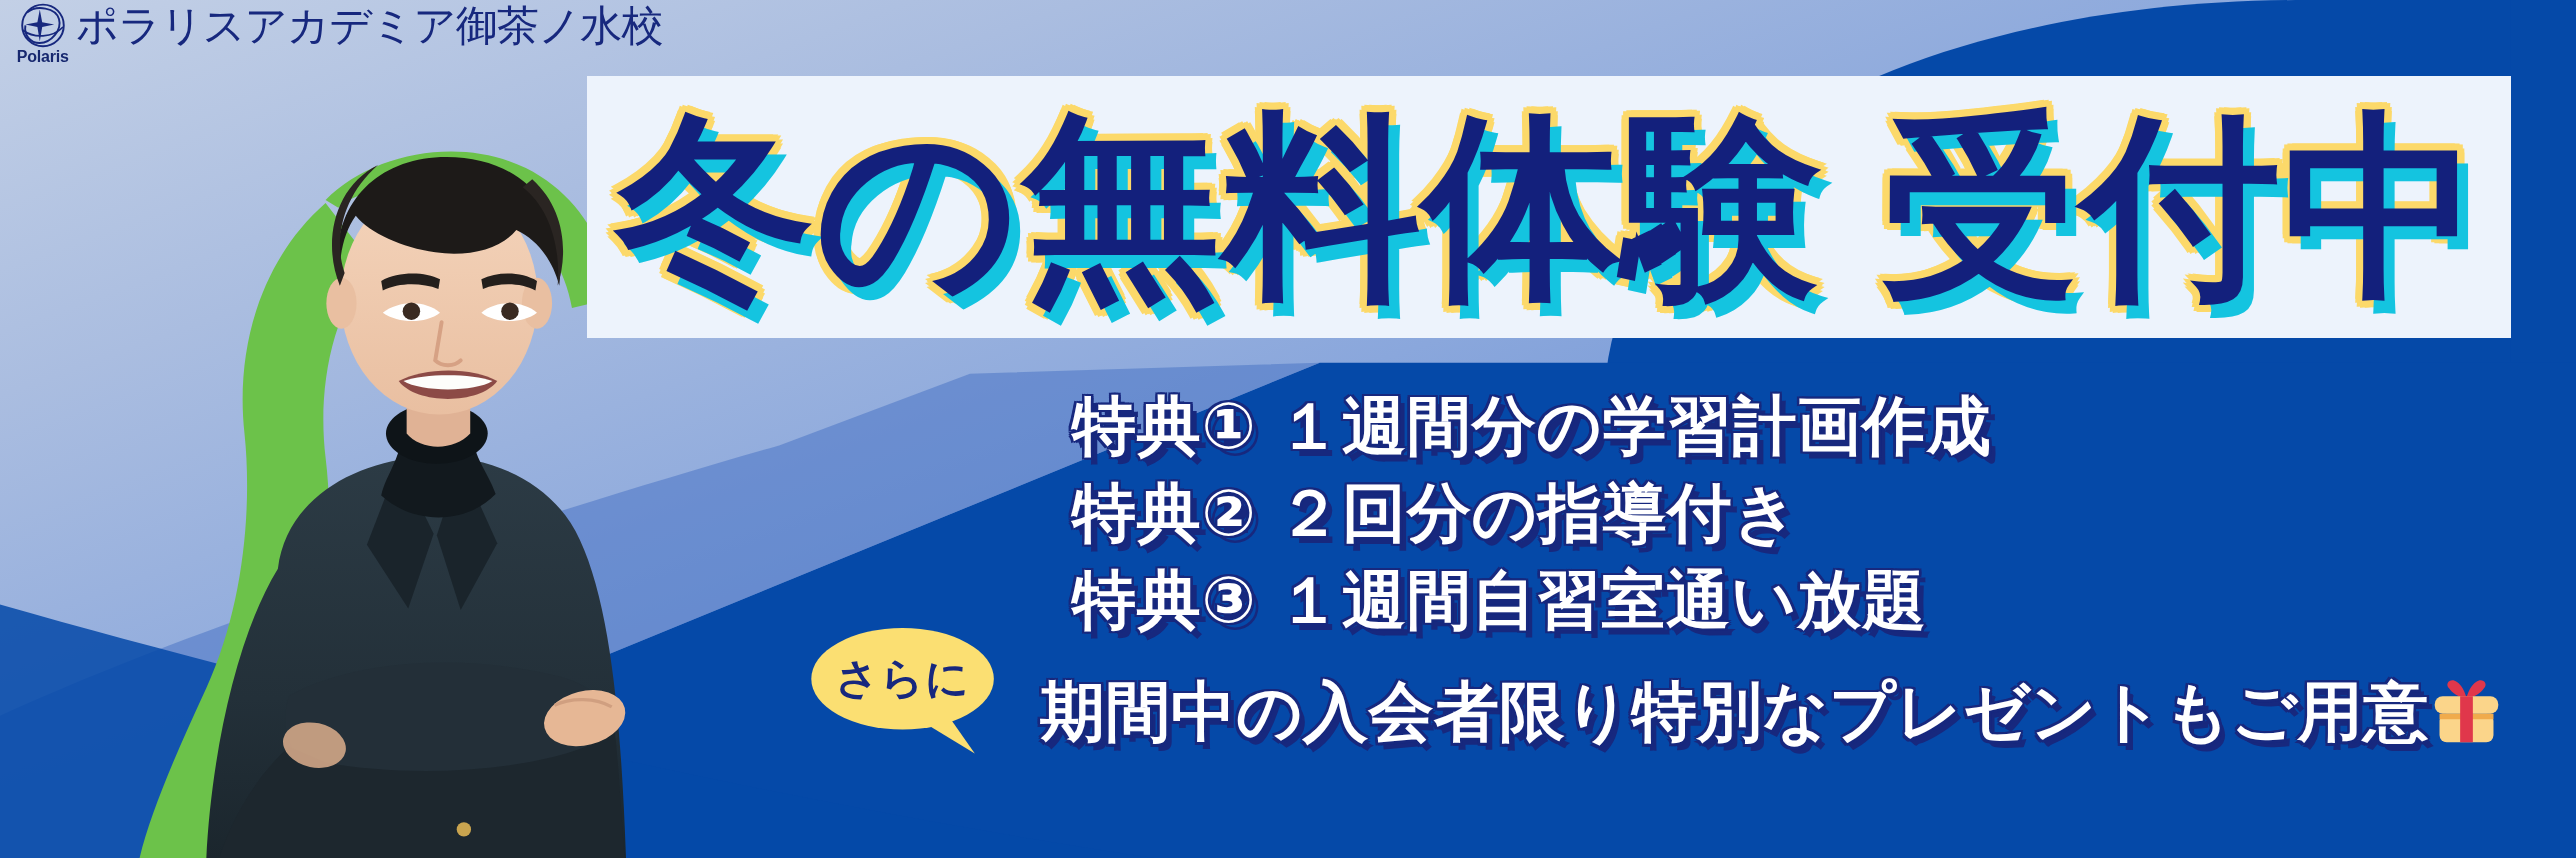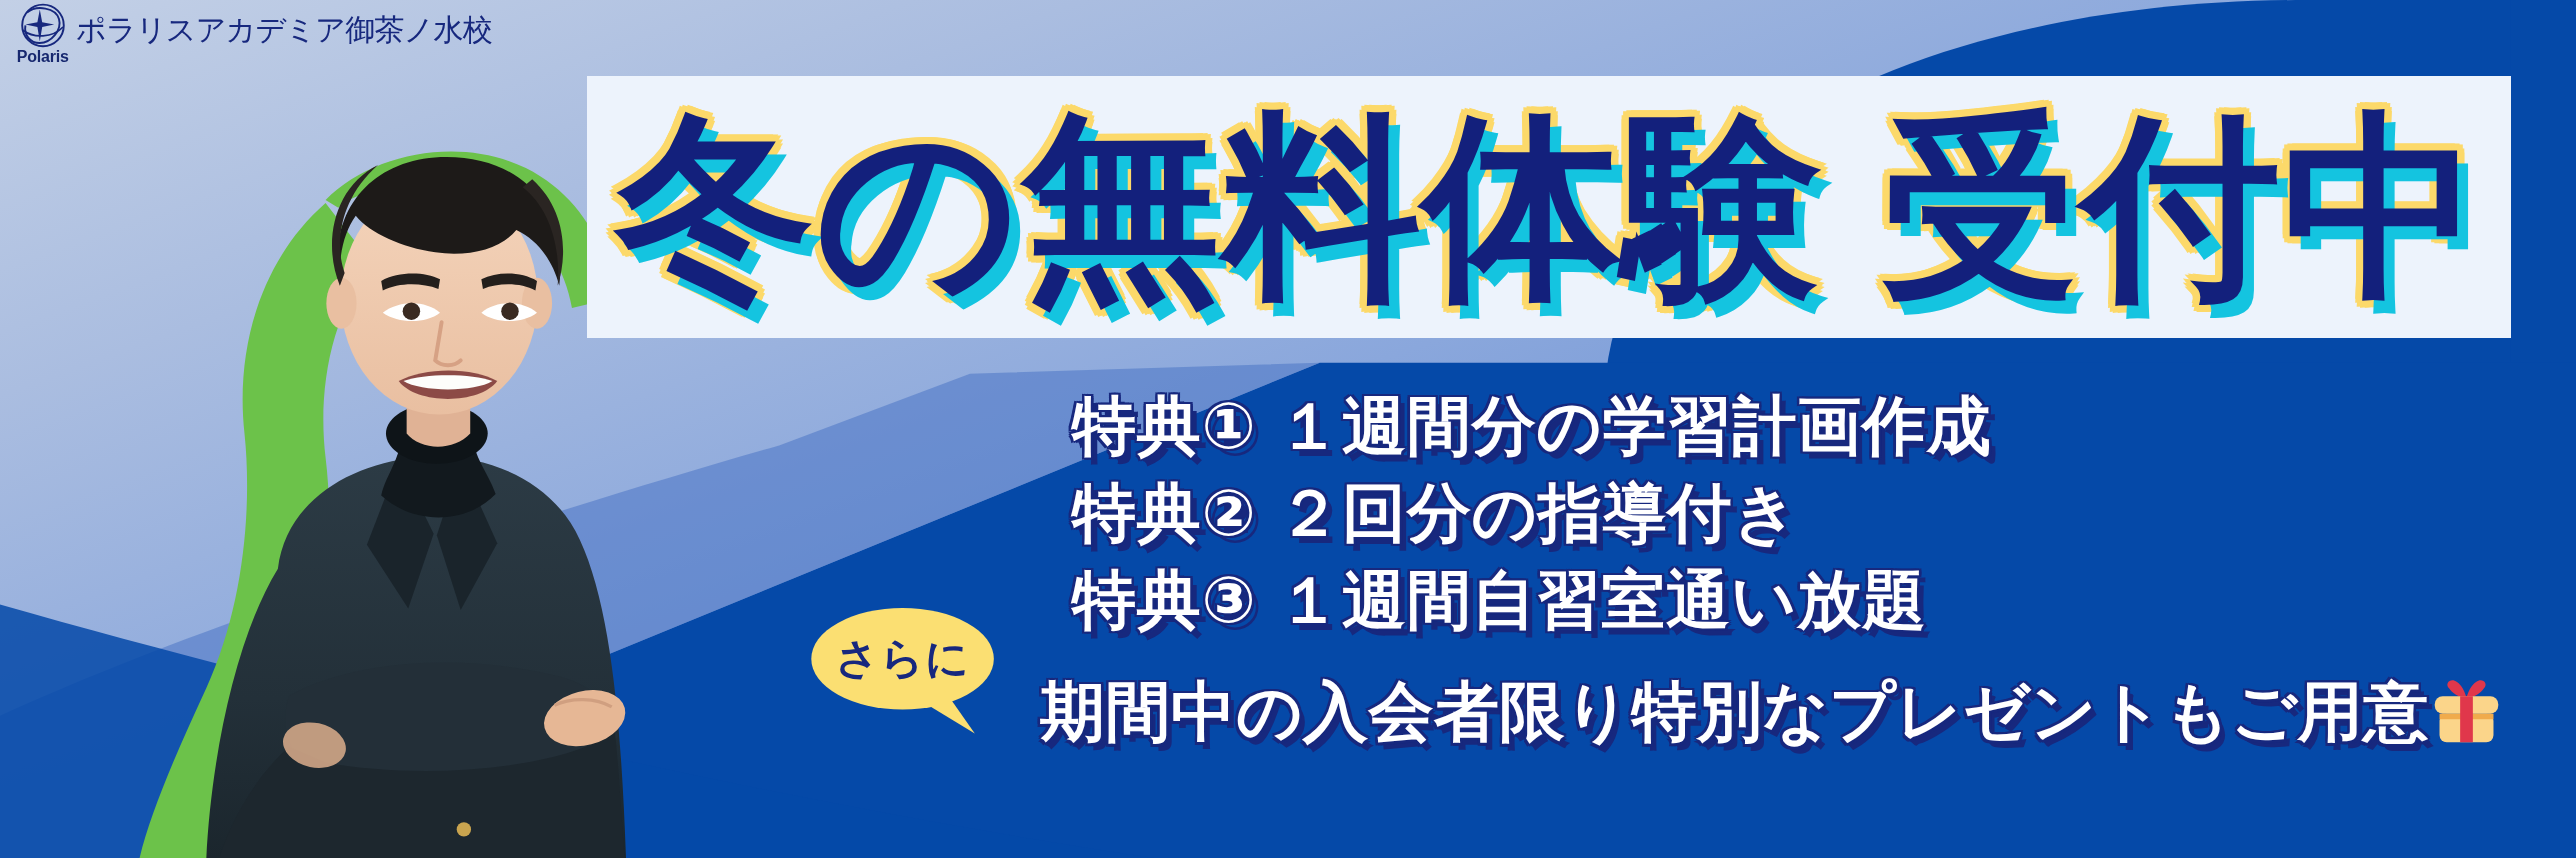--- a/index.html
+++ b/index.html
@@ -39,27 +39,28 @@
     left:0;bottom:-1.6px;
     width:57px;
     text-align:center;
     font-size:16px;
     font-weight:bold;
     color:#17286f;
     letter-spacing:-0.2px;
     line-height:1;
   }
   .school-name{
-    font-size:30px;
+    font-size:42px;
     line-height:59px;
     color:#17287e;
     font-weight:400;
     white-space:nowrap;
     letter-spacing:-0.8px;
     margin-top:-1.6px;
+    font-family:Liberation Mono, monospace;
   }
 
   
   .person{
     position:absolute;
     left:87px;
     top:60px;
     width:652px;
     height:798px;
     z-index:18;
@@ -120,21 +121,21 @@
       -2.4px 0 0 #17287e, 2.4px 0 0 #17287e,
       -2.4px 2.4px 0 #17287e, 0 2.4px 0 #17287e, 2.4px 2.4px 0 #17287e,
       6.4px 7.2px 0 #17287e;
   }
   .benefit-line .gap{display:inline-block;width:20.7px;}
 
   
   .balloon{
     position:absolute;
     left:811px;
-    top:608px;
+    top:628px;
     width:199px;
     height:127px;
     z-index:29;
   }
   .balloon svg{position:absolute;inset:0;width:100%;height:100%;}
   .balloon-text{
     position:absolute;
     left:0;top:0;
     width:183px;height:102px;
     display:flex;align-items:center;justify-content:center;

